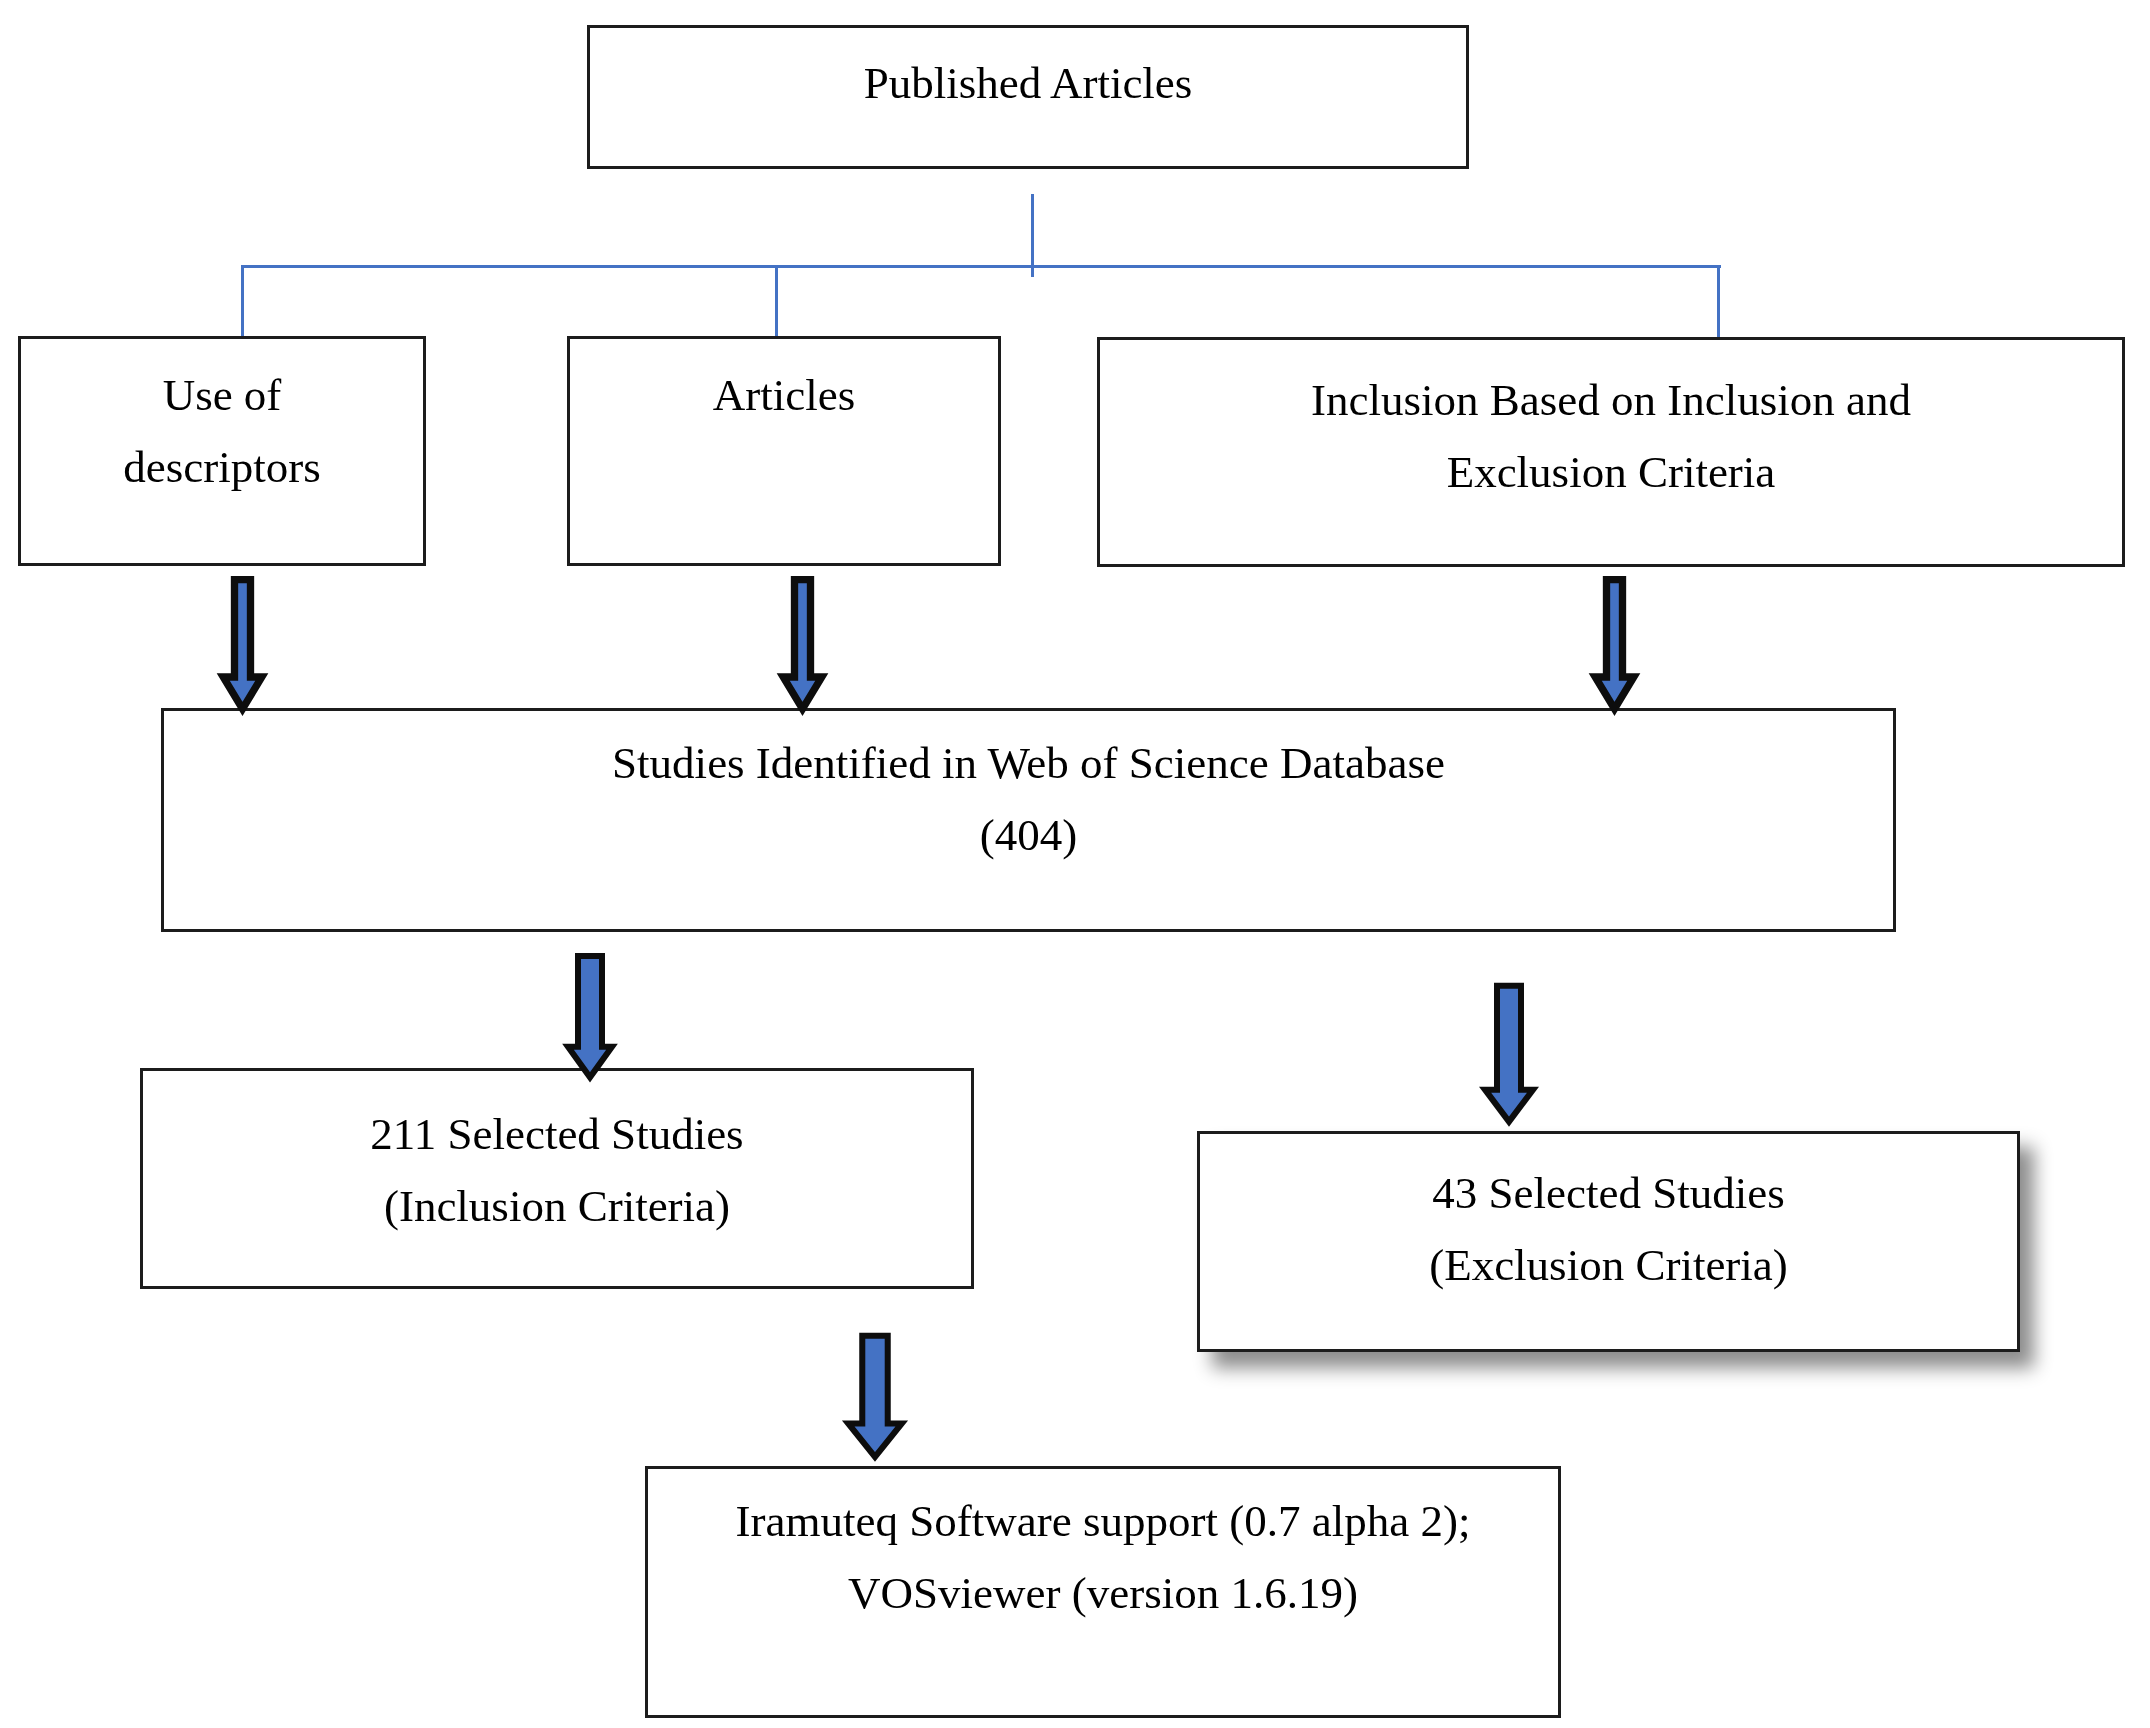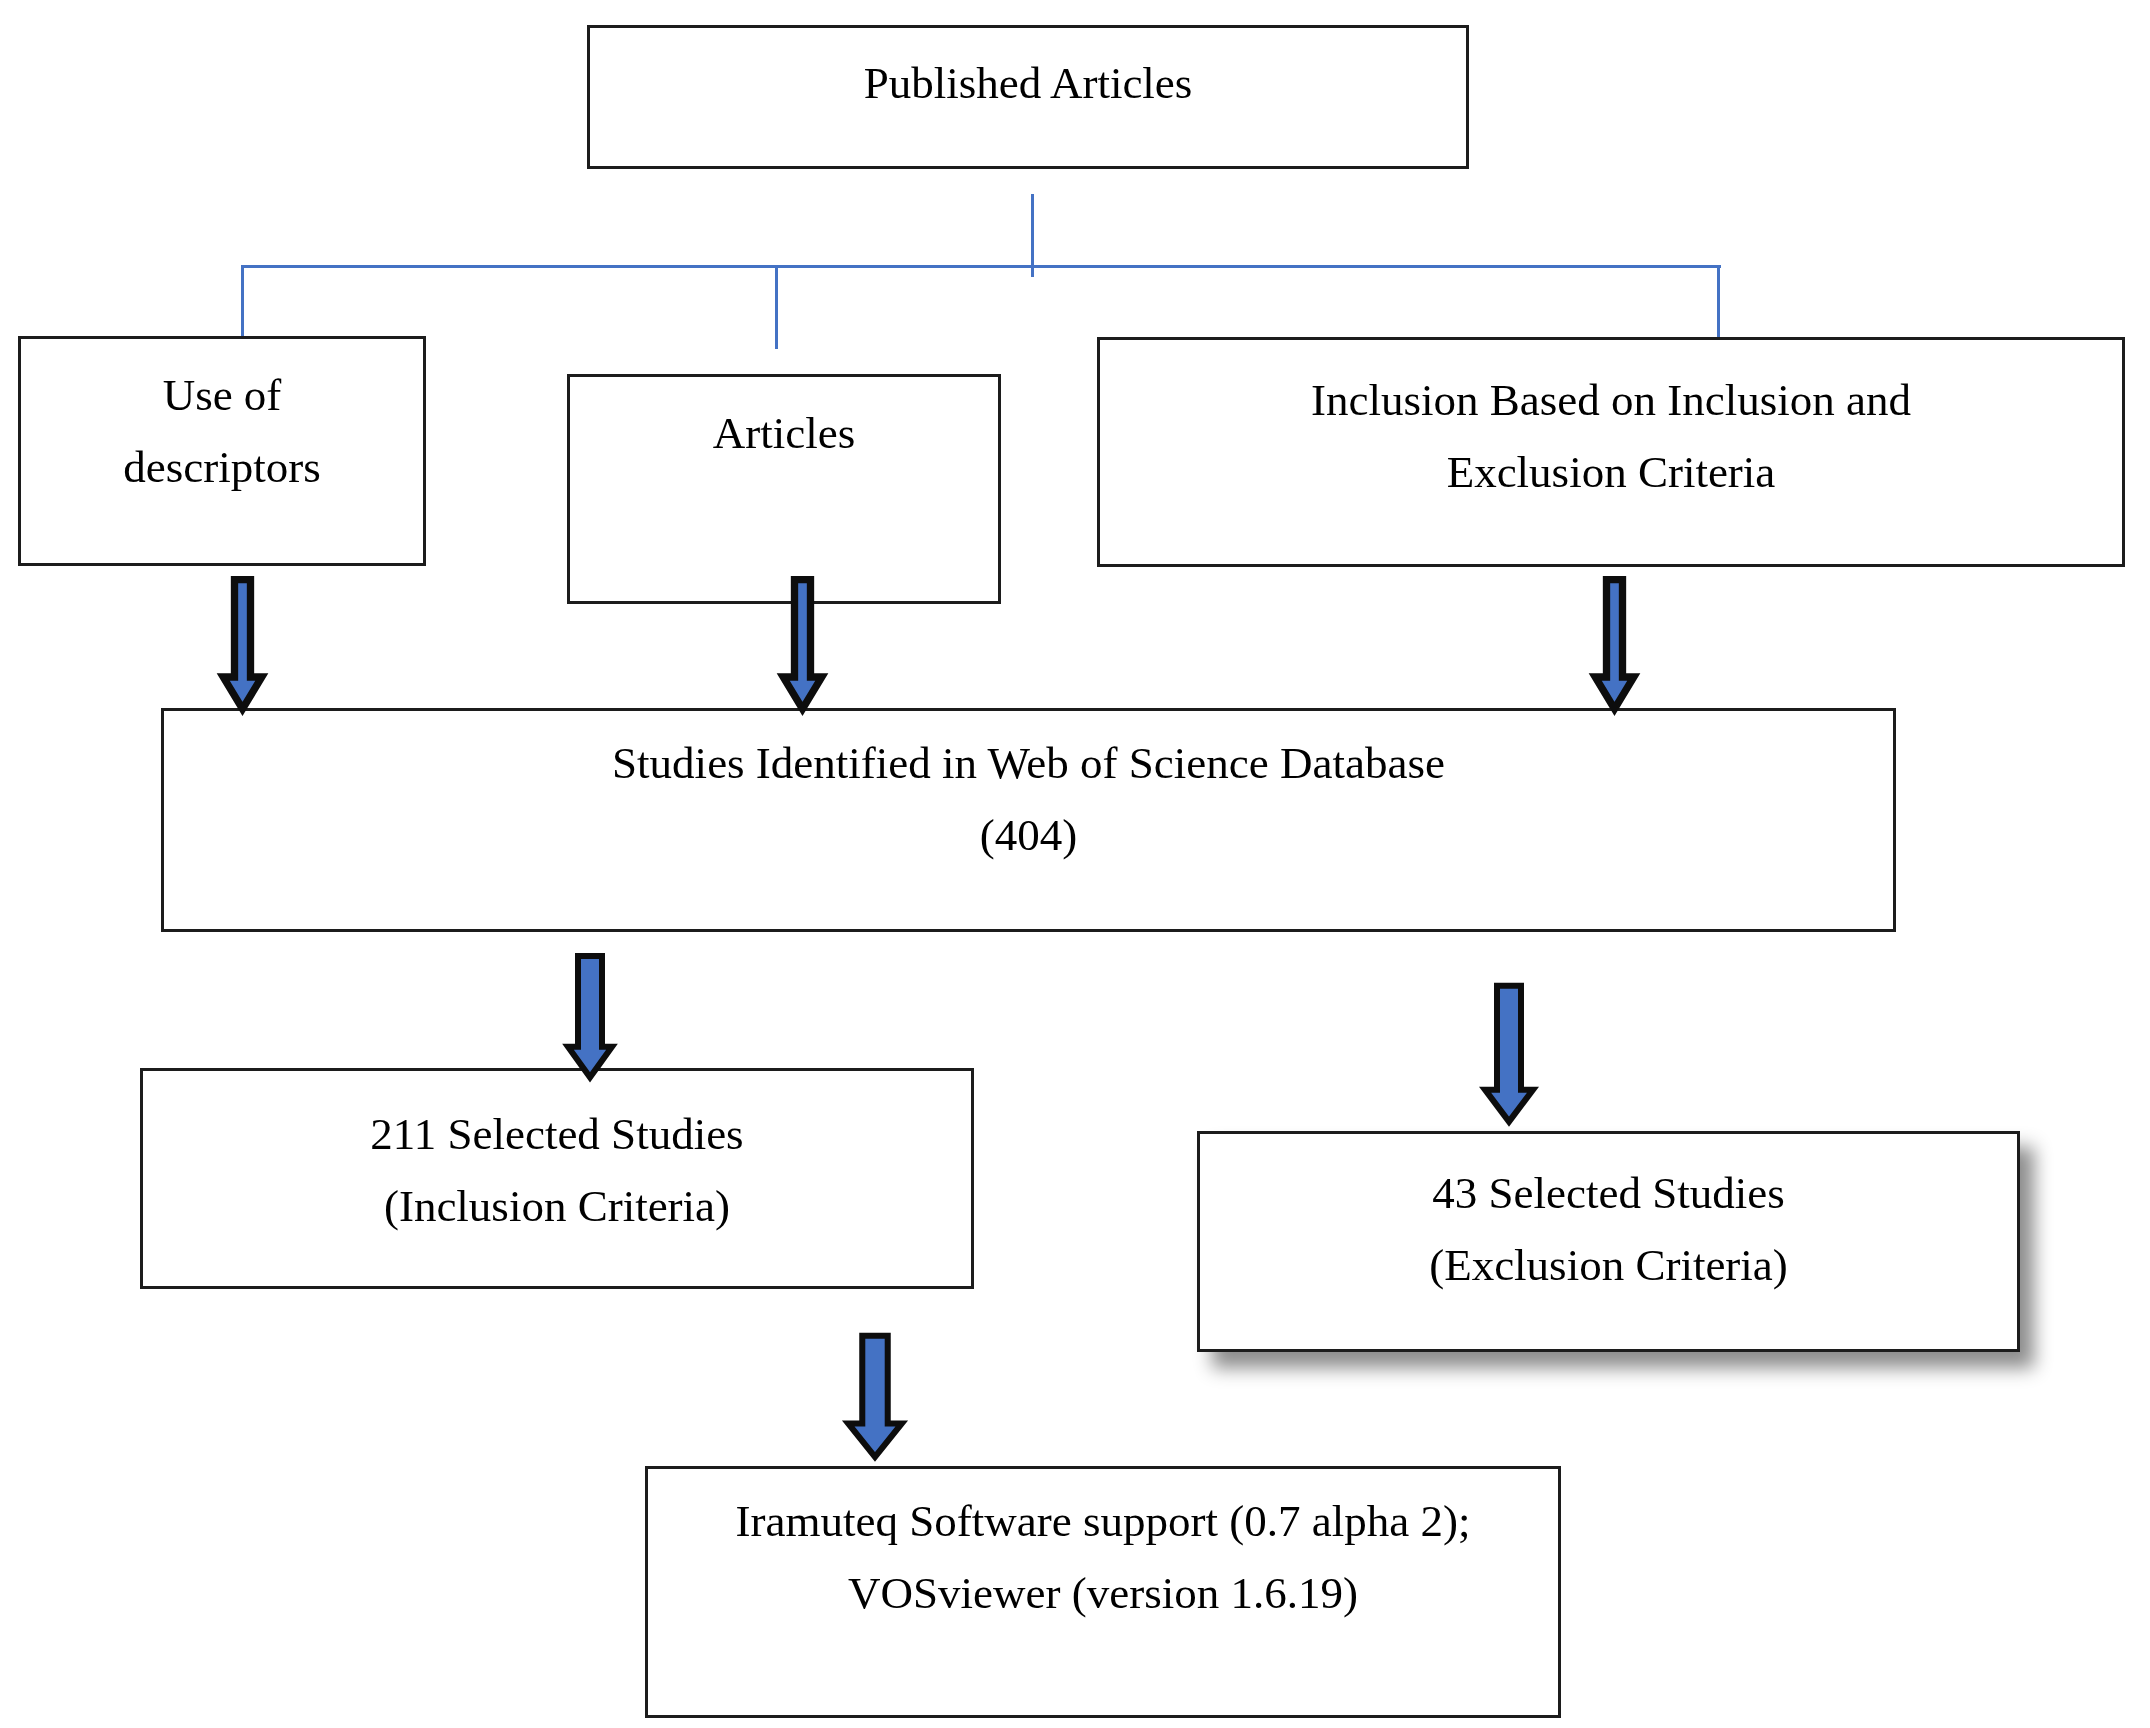--- a/index.html
+++ b/index.html
@@ -20,21 +20,21 @@
     display: flex;
     flex-direction: column;
     align-items: center;
     text-align: center;
     font-size: 45px;
     line-height: 72px;
   }
   .box .bline { white-space: nowrap; }
   #b-published       { left: 587px;  top: 25.4px;   width: 882px; height: 144px; padding-top: 19px; align-items: center; }
   #b-descriptors     { left: 18px;   top: 336px;  width: 408px;  height: 230px; padding-top: 20px; }
-  #b-classifications { left: 567px;  top: 336px;  width: 434px;  height: 230px; padding-top: 20px; margin-top: 38px; }
+  #b-classifications { left: 567px;  top: 336px;  width: 434px;  height: 230px; padding-top: 20px; }
   #b-selection       { left: 1097px; top: 337px;  width: 1028px; height: 230px; padding-top: 24px; }
   #b-identified      { left: 161px;  top: 708px; width: 1735px; height: 224px; padding-top: 16px; }
   #b-included        { left: 140px;  top: 1068px; width: 834px; height: 221px; padding-top: 27px; align-items: center; }
   #b-excluded        { left: 1197px; top: 1131px; width: 823px; height: 221px; padding-top: 23px;
                        box-shadow: 14.7px 16px 17.4px rgba(0,0,0,0.45); }
   #b-software        { left: 645px;  top: 1466px; width: 916px; height: 252px; padding-top: 16px; }
 
   .connector { position: absolute; background: #4472C4; }
   #c-top   { left: 1031px; top: 194px; width: 3.3px;    height: 83px; }
   #c-main  { left: 241px;  top: 265px; width: 1480px; height: 3.3px;   }

